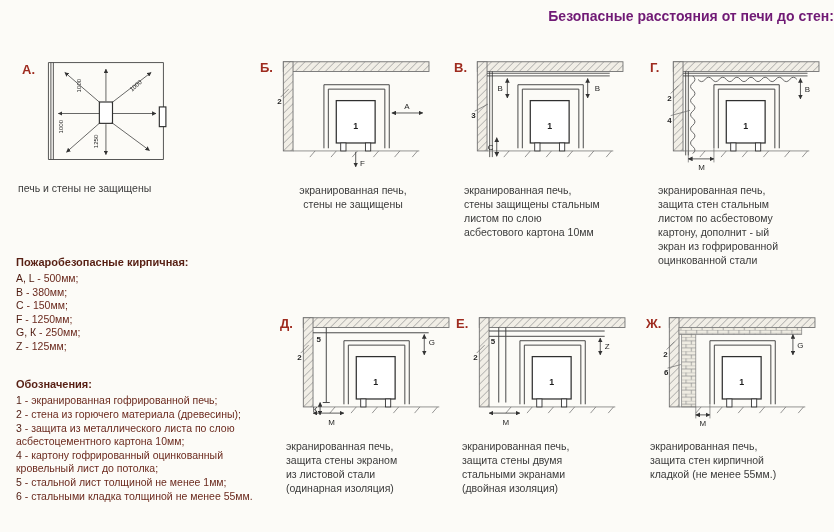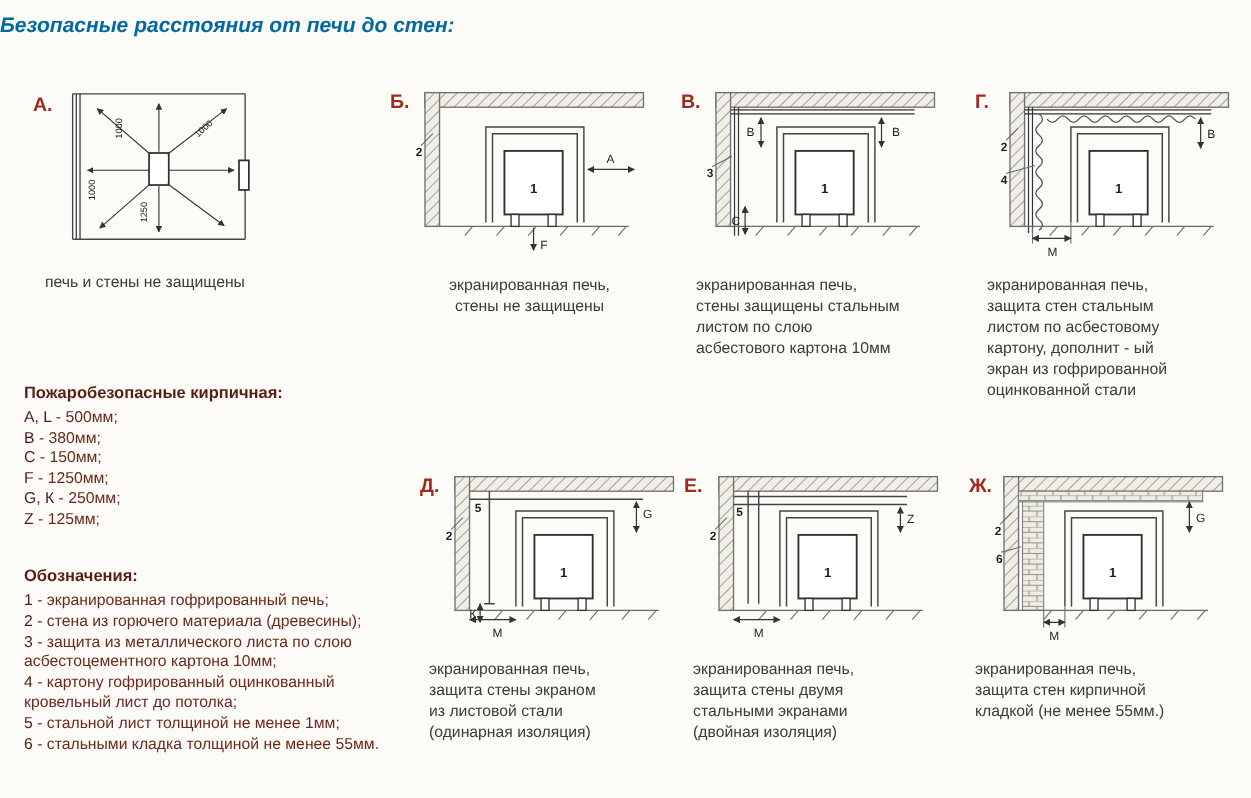--- a/index.html
+++ b/index.html
@@ -5,35 +5,35 @@
   * { margin:0; padding:0; box-sizing:border-box; }
   html,body { width:834px; height:532px; }
   body {
     position:relative;
     background:#fcfbf7;
     font-family:"Liberation Sans", sans-serif;
     overflow:hidden;
   }
   .title {
     position:absolute; top:8px; left:0; width:100%;
-    text-align:left; font-size:14px; font-weight:bold; color:#0369a1;font-style:italic;
+    text-align:right; font-size:14px; font-weight:bold; color:#701a75;
   }
   .diagram { position:absolute; }
   .dlabel {
     position:absolute; left:4px; top:8px;
     font-size:13px; font-weight:bold; color:#9e2b1f;
   }
   svg.fig { display:block; margin-left:20px; margin-top:8px; }
   #dia-a svg.fig { margin-left:16px; margin-top:6px; }
   .caption {
     font-size:10.5px; color:#3b3b3b; line-height:14px;
     white-space:pre-line; margin-top:10px; margin-left:10px; width:175px;
   }
   .caption.center { text-align:center; width:150px; margin-left:22px; }
-  #dia-a .caption { margin-left:16px; width:190px; }
+  #dia-a .caption { margin-left:4px; width:190px; }
   #dia-v .caption { margin-left:14px; }
   #dia-g .caption { margin-left:12px; }
   #dia-zh .caption { margin-left:8px; }
 
   .legend { position:absolute; left:16px; top:256px; width:258px; color:#6b2a1e; }
   .legend h3 { font-size:11px; font-weight:bold; color:#571f13; margin-bottom:4px; }
   .legend .row { font-size:10.5px; line-height:13.5px; }
   .legend .row b { font-weight:normal; color:#4f1c11; }
   .legend .desig { margin-top:25px; }
   .legend .desig .row { line-height:13px; margin-bottom:1px; }
@@ -300,20 +300,20 @@
   <h3>Пожаробезопасные кирпичная:</h3>
   <div class="row"><b>А, L</b> <span>- 500мм;</span></div>
   <div class="row"><b>В</b> <span>- 380мм;</span></div>
   <div class="row"><b>С</b> <span>- 150мм;</span></div>
   <div class="row"><b>F</b> <span>- 1250мм;</span></div>
   <div class="row"><b>G, К</b> <span>- 250мм;</span></div>
   <div class="row"><b>Z</b> <span>- 125мм;</span></div>
 
   <div class="desig">
     <h3>Обозначения:</h3>
-    <div class="row"><b>1</b> <span>- экранированная гофрированный печь;</span></div>
+    <div class="row"><b>1</b> <span>- экранированная гофрированной печь;</span></div>
     <div class="row"><b>2</b> <span>- стена из горючего материала (древесины);</span></div>
     <div class="row"><b>3</b> <span>- защита из металлического листа по слою асбестоцементного картона 10мм;</span></div>
     <div class="row"><b>4</b> <span>- картону гофрированный оцинкованный кровельный лист до потолка;</span></div>
     <div class="row"><b>5</b> <span>- стальной лист толщиной не менее 1мм;</span></div>
     <div class="row"><b>6</b> <span>- стальными кладка толщиной не менее 55мм.</span></div>
   </div>
 </div>
 
 </body></html>

